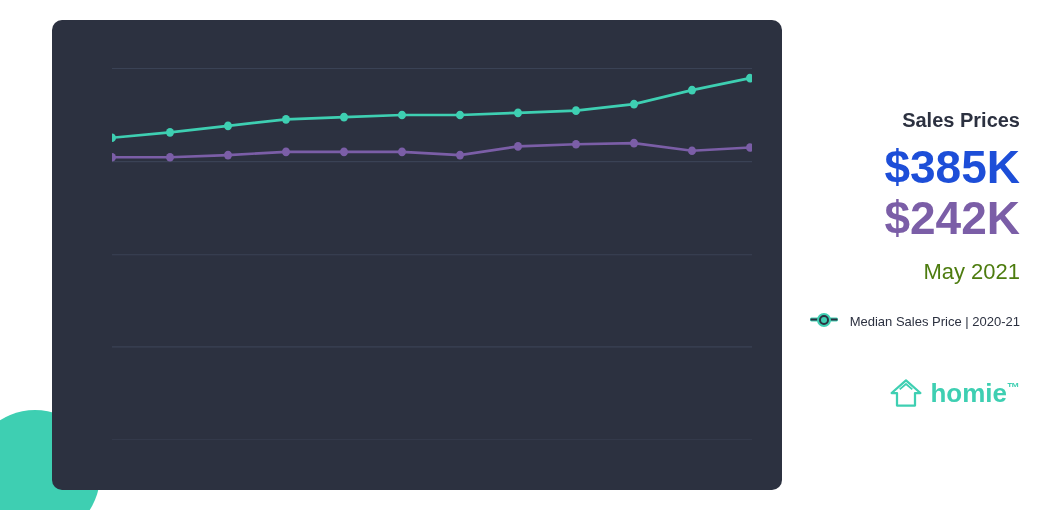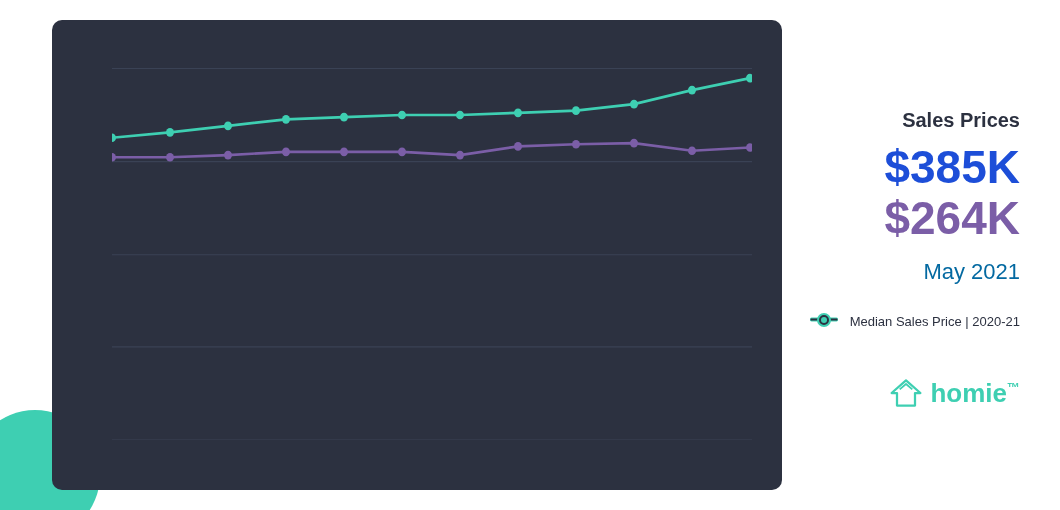--- a/index.html
+++ b/index.html
@@ -73,21 +73,21 @@
     }
     .price-purple {
       font-size: 46px;
       font-weight: 800;
       color: #7b5ea7;
       line-height: 1.1;
       margin-bottom: 16px;
     }
     .month-label {
       font-size: 22px;
-      color: #0369a1;
+      color: #4d7c0f;
       margin-bottom: 28px;
       text-align: right;
     }
     .legend {
       display: flex;
       flex-direction: column;
       align-items: flex-end;
       gap: 8px;
       margin-bottom: 30px;
     }
@@ -187,21 +187,21 @@
         <text x="522" y="390" fill="#a0a8b8" font-size="13" text-anchor="middle">Mar</text>
         <text x="580" y="390" fill="#a0a8b8" font-size="13" text-anchor="middle">Apr</text>
         <text x="638" y="390" fill="#a0a8b8" font-size="13" text-anchor="middle">May</text>
       </svg>
     </div>
   </div>
 
   <div class="right-panel">
     <div class="title">Sales Prices</div>
     <div class="price-teal">$385K</div>
-    <div class="price-purple">$264K</div>
+    <div class="price-purple">$242K</div>
     <div class="month-label">May 2021</div>
 
     <div class="legend">
       <div class="legend-item">
         <div class="legend-icon">
           <svg width="28" height="20" viewBox="0 0 28 20">
             <rect x="0" y="7" width="28" height="3" rx="1.5" fill="#2c3140" stroke="#3ecfb2" stroke-width="1"></rect>
             <circle cx="14" cy="9" r="6" fill="#2c3140" stroke="#3ecfb2" stroke-width="2"></circle>
             <circle cx="14" cy="9" r="3" fill="#3ecfb2"></circle>
           </svg>

